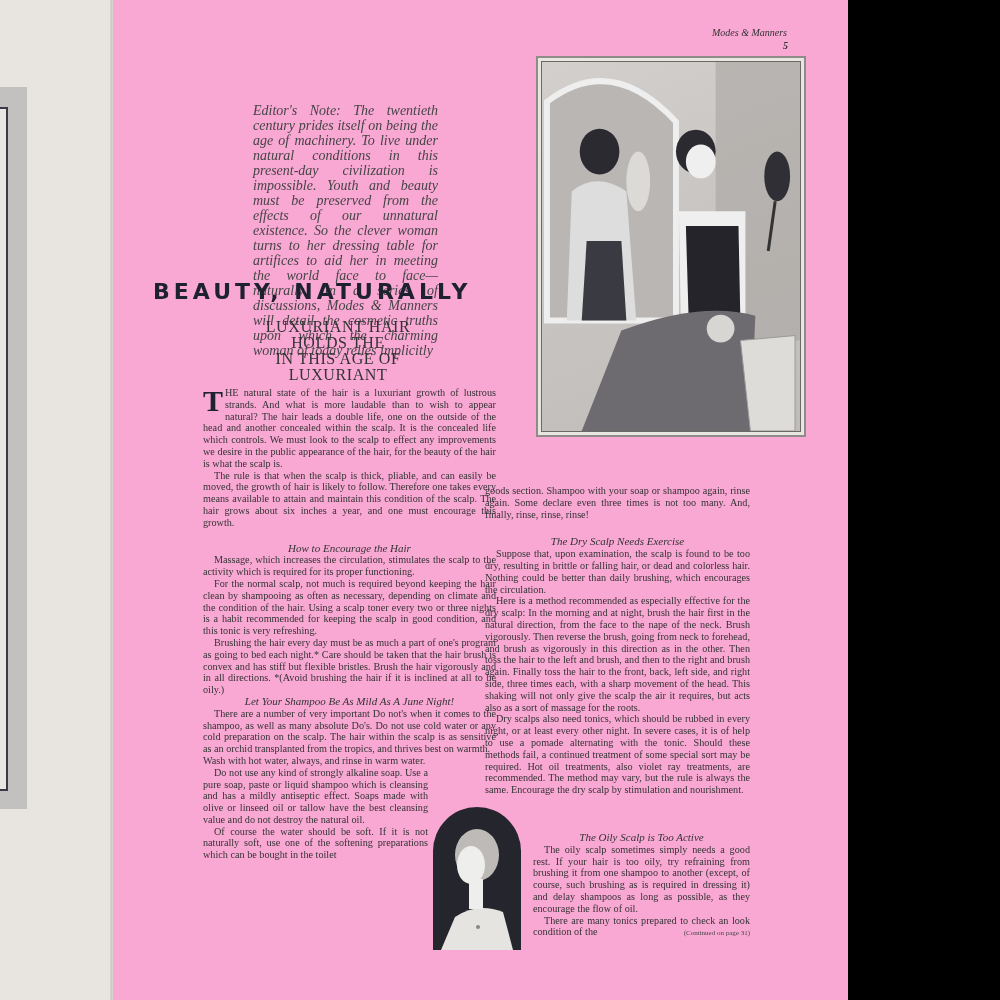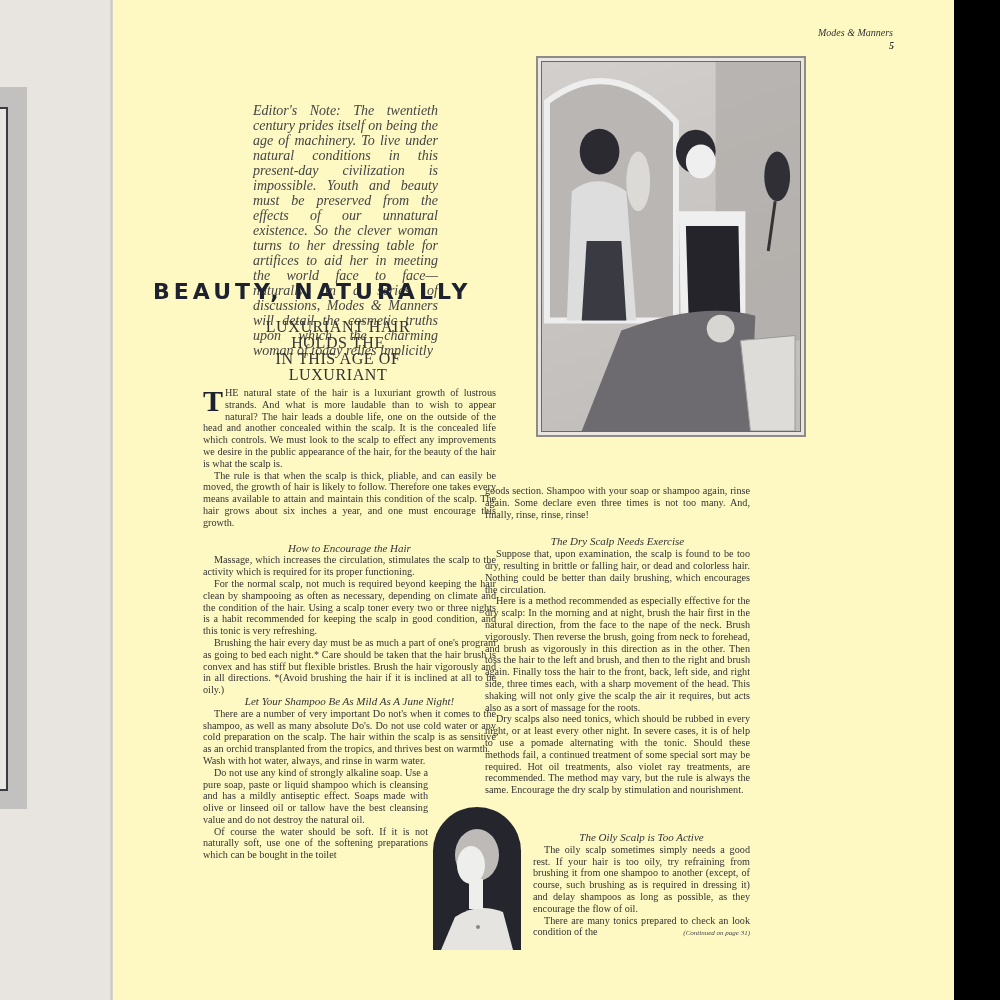--- a/index.html
+++ b/index.html
@@ -2,40 +2,40 @@
 <html><head>
 <meta charset="utf-8">
 <style>
   html, body { margin:0; padding:0; }
   body { width:1000px; height:1000px; background:#000; position:relative; overflow:hidden;
          font-family:"Liberation Serif", serif; color:#2a2a2a; }
   .left-page { position:absolute; left:0; top:0; width:112px; height:1000px; background:#e8e5e0; }
   .left-frame { position:absolute; left:0; top:87px; width:27px; height:722px; background:#c3c1bf; }
   .left-frame-inner { position:absolute; left:0; top:20px; width:6px; height:680px; border:2px solid #3a3a44; border-left:none; background:#e9e7e3; }
   .gutter { position:absolute; left:110px; top:0; width:3px; height:1000px; background:linear-gradient(90deg,#d8d4ce,#cfcac3,#ddd9d3); }
-  .right-page { position:absolute; left:113px; top:0; width:841px; height:1000px; background:#fef9c3; }
+  .right-page { position:absolute; left:113px; top:0; width:735px; height:1000px; background:#f9a8d4; }
   .running-head { position:absolute; right:61px; top:27px; text-align:right; font-style:italic; font-size:10px; color:#333; }
   .page-num { position:absolute; right:60px; top:40px; font-style:italic; font-size:10px; color:#333; font-weight:bold; }
   .illus-main { position:absolute; left:423px; top:56px; width:270px; height:381px;
     border:2px solid #8f8b88; padding:3px; background:#e9e6e1; box-sizing:border-box; }
   .illus-main .inner { width:100%; height:100%; border:1px solid #6b6866; box-sizing:border-box; overflow:hidden; position:relative;
     background:linear-gradient(160deg,#d2cfcc 0%,#c9c6c3 40%,#bfbcb9 100%); }
   .editor-note { position:absolute; left:140px; top:103px; width:185px; font-style:italic; font-size:14px; line-height:15px; color:#444; text-align:justify; }
   .title { position:absolute; left:40px; top:279px; font-family:"DejaVu Sans", sans-serif; font-size:22px; letter-spacing:4px; color:#1e2130; font-weight:bold; white-space:nowrap; }
   .subtitle { position:absolute; left:140px; top:319px; width:170px; text-align:center; font-size:16px; line-height:16px; letter-spacing:0.6px; color:#333; }
   .col { position:absolute; font-size:10.2px; line-height:11.8px; color:#333; text-align:justify; }
   .col p { margin:0; text-indent:11px; }
   .col p.noind { text-indent:0; }
   .col1 { left:90px; top:387px; width:293px; }
   .col2 { left:372px; top:485px; width:265px; }
   .col3 { left:420px; top:832px; width:217px; }
   .sec-head { font-style:italic; text-align:center; font-size:11px; margin:8px 0 4px; text-indent:0 !important; color:#333; }
   .dropcap { float:left; font-size:30px; line-height:24px; margin:2px 2px 0 0; color:#1e2130; font-weight:bold; }
   .narrow { width:225px; }
-  .continued { font-style:italic; font-size:7px; float:right; margin-top:2px; color:#444; }
+  .continued { font-size:7px; float:right; margin-top:2px; color:#444; }
   .illus-small { position:absolute; left:320px; top:807px; width:88px; height:143px; }
 </style>
 </head>
 <body>
 
 <div class="left-page">
   <div class="left-frame">
     <div class="left-frame-inner"></div>
   </div>
 </div>

